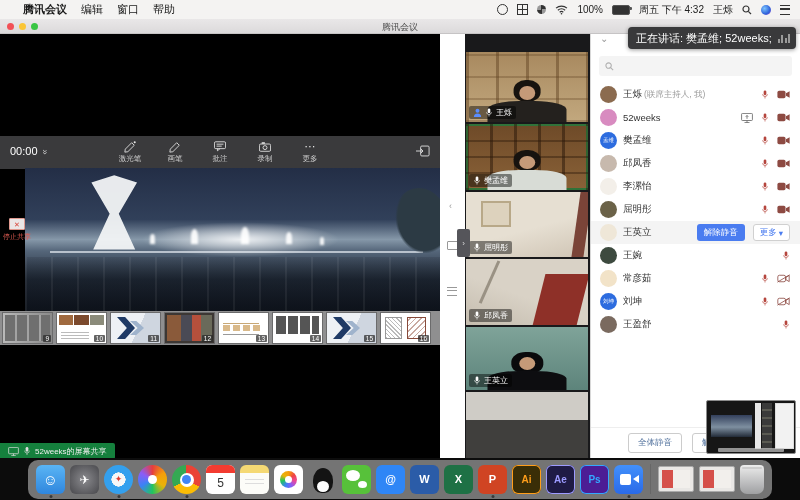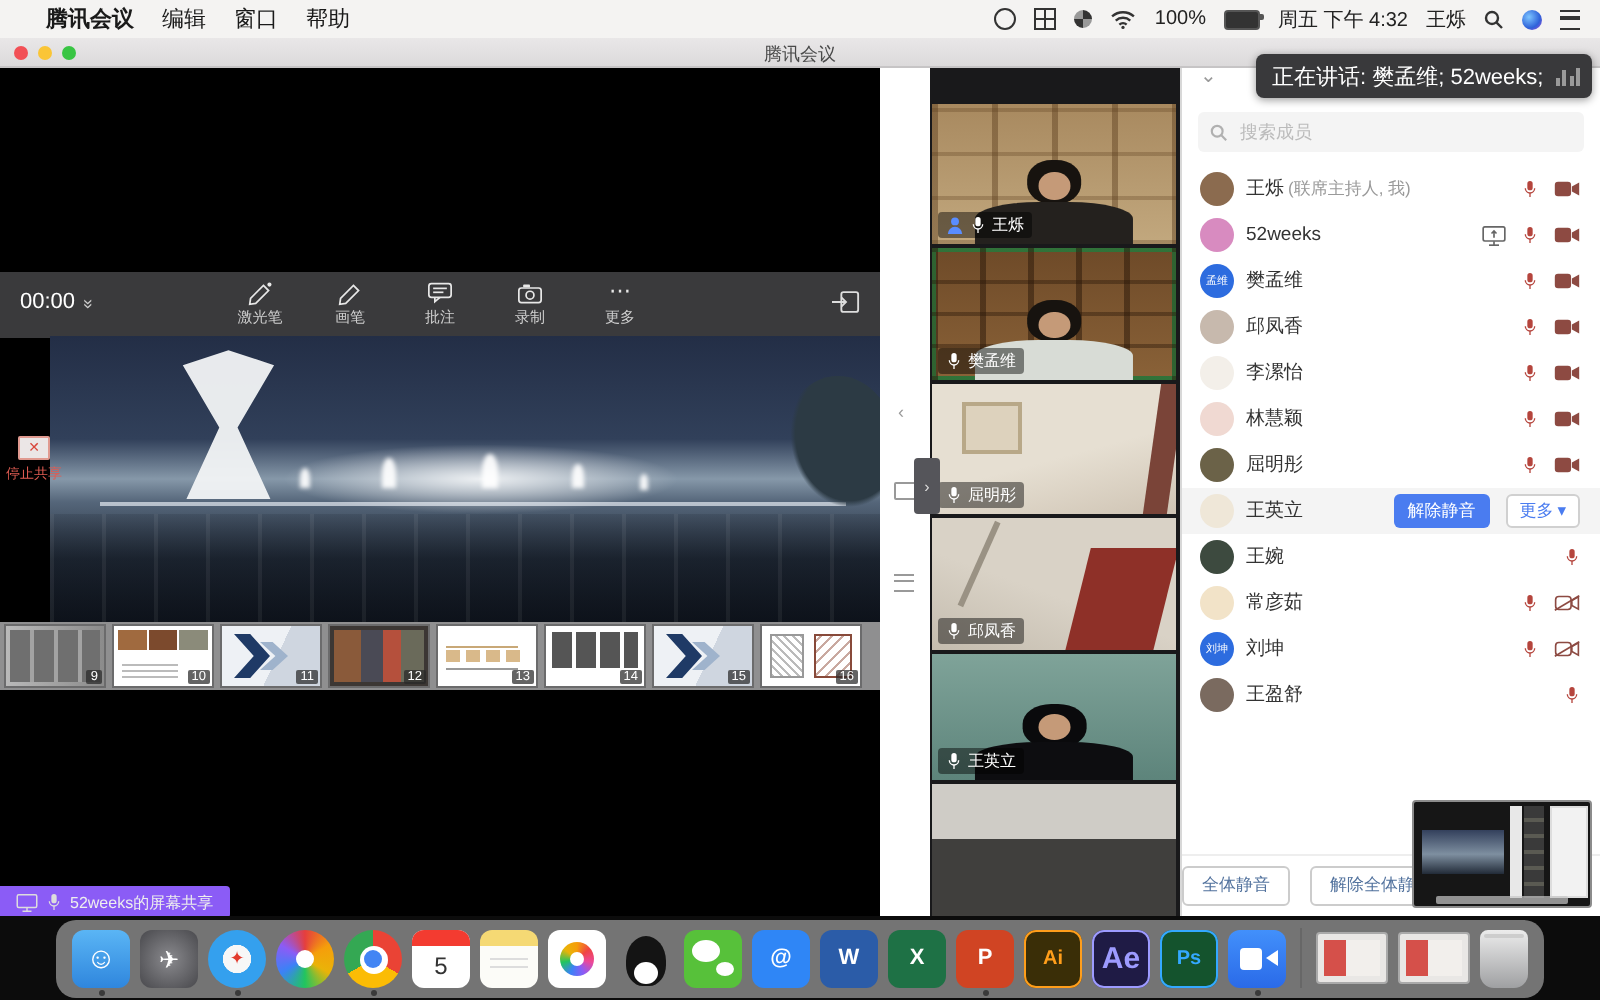--- a/index.html
+++ b/index.html
@@ -95,21 +95,21 @@
     box-shadow:0 -11px 0 #c8a877}
   .t-grid::before{content:"";position:absolute;inset:3px 3px 9px 3px;
     background:repeating-linear-gradient(90deg,#555 0 10px,#fff 10px 12px),
       repeating-linear-gradient(0deg,#777 0 8px,#fff 8px 10px)}
   .t-plan::before{content:"";position:absolute;left:4px;top:4px;width:15px;height:20px;border:1px solid #999;
     background:repeating-linear-gradient(45deg,#bbb 0 1px,transparent 1px 3px)}
   .t-plan::after{content:"";position:absolute;right:4px;top:4px;width:17px;height:20px;border:1px solid #884a3a;
     background:repeating-linear-gradient(-45deg,#c9a9a0 0 1px,transparent 1px 4px)}
 
   
-  .sharelabel{position:absolute;left:0;top:410px;height:16px;background:#8b5cf6;display:flex;align-items:center;
+  .sharelabel{position:absolute;left:0;top:410px;height:16px;background:#15803d;display:flex;align-items:center;
     gap:4px;padding:0 8px;color:#eee;font-size:8px;border-radius:0 2px 2px 0;z-index:6}
   .sl-ic{color:#ddd;display:flex}
 
   
   .whitestrip{position:absolute;left:440px;top:33px;width:25px;height:425px;background:#fff}
   .ws-ch{position:absolute;left:9px;top:168px;color:#999;font-size:9px}
   .ws-sq{position:absolute;left:7px;top:208px;width:9px;height:7px;border:1px solid #999;border-radius:1px}
   .ws-tab{position:absolute;left:17px;top:196px;width:13px;height:28px;background:#55555a;border-radius:2px;
     color:#ddd;font-size:8px;display:flex;align-items:center;justify-content:center;z-index:5}
   .ws-hb{position:absolute;left:7px;top:254px;width:10px;height:7px;border-top:1px solid #999;border-bottom:1px solid #999}
@@ -165,21 +165,21 @@
   .mrole{font-size:8.5px;color:#9a9a9a;margin-left:2px;white-space:nowrap}
   .mright{margin-left:auto;display:flex;align-items:center;gap:8px}
   .iic{display:flex;align-items:center}
   .iic.mic{color:#b5453d}
   .iic.cam{color:#8d4a42}
   .iic.shr{color:#666}
   .btn-unmute{background:#4a7cf0;color:#fff;border:0;font-size:8.5px;padding:2.5px 7px;border-radius:3px;font-family:inherit;white-space:nowrap}
   .btn-more{background:#fff;color:#4a7cf0;border:1px solid #d0d0d0;font-size:8.5px;padding:1.5px 6px;border-radius:3px;
     display:flex;gap:2px;align-items:center;font-family:inherit;white-space:nowrap}
   .pfooter{position:absolute;left:0;right:0;bottom:0;height:30px;border-top:1px solid #eee;display:flex;
-    align-items:center;justify-content:flex-start;gap:10px;background:#fff}
+    align-items:center;justify-content:center;gap:10px;background:#fff}
   .fbtn{background:#fff;border:1px solid #ccc;color:#53739e;font-size:8.5px;padding:3px 9px;border-radius:3px;font-family:inherit;white-space:nowrap}
 
   
   .toast{position:absolute;left:628px;top:27px;width:168px;height:22px;background:#39393b;border-radius:4px;
     display:flex;align-items:center;gap:6px;padding:0 8px;box-sizing:border-box;z-index:60;box-shadow:0 1px 4px rgba(0,0,0,.4)}
   .ttxt{color:#fff;font-size:11px;white-space:nowrap}
   .wave{display:flex;gap:1.5px;align-items:flex-end;margin-left:auto}
   .wave i{width:2px;background:#9a9a9a;display:block}
 
   
@@ -222,22 +222,22 @@
   .dk-qq::after{content:"";position:absolute;bottom:2px;left:50%;transform:translateX(-50%);width:12px;height:11px;
     background:#fff;border-radius:50%}
   .dk-wechat{background:#57c13a}
   .dk-wechat::before{content:"";position:absolute;left:4px;top:5px;width:14px;height:11px;background:#fff;border-radius:50%}
   .dk-wechat::after{content:"";position:absolute;right:4px;bottom:6px;width:9px;height:7px;background:#fefefe;border-radius:50%}
   .dk-docs{background:#2f86f6}
   .dk-word{background:#2b5ca8}
   .dk-excel{background:#1e7145}
   .dk-ppt{background:#d04423}
   .dk-ai{background:#3a2e07;box-shadow:inset 0 0 0 1px #ff9e1b}.dk-ai .g{color:#ff9e1b;font-size:10px}
-  .dk-ae{background:#1f1b45;box-shadow:inset 0 0 0 1px #9d9bff}.dk-ae .g{color:#9d9bff;font-size:15px}
-  .dk-ps{background:#14532d;box-shadow:inset 0 0 0 1px #34a8ff}.dk-ps .g{color:#34a8ff;font-size:10px}
+  .dk-ae{background:#1f1b45;box-shadow:inset 0 0 0 1px #9d9bff}.dk-ae .g{color:#9d9bff;font-size:10px}
+  .dk-ps{background:#4c1d95;box-shadow:inset 0 0 0 1px #34a8ff}.dk-ps .g{color:#34a8ff;font-size:10px}
   .dk-meeting{background:linear-gradient(180deg,#4290fb,#2a6ae8)}
   .dk-meeting::before{content:"";position:absolute;left:6px;top:9px;width:11px;height:11px;background:#fff;border-radius:2px}
   .dk-meeting::after{content:"";position:absolute;right:4px;top:10px;width:0;height:0;
     border-right:6px solid #fff;border-top:4.5px solid transparent;border-bottom:4.5px solid transparent}
   .dk-div{width:1px;height:30px;background:rgba(90,90,90,.5);margin:0 2px;align-self:center;border-radius:0}
   .dk-thumb{width:34px;height:24px;background:#e9e7e5;border:1px solid #aaa;border-radius:2px;align-self:center}
   .dk-thumb::before{content:"";position:absolute;inset:3px;background:linear-gradient(90deg,#d5504a 0 40%,#f2efec 40%)}
   .dk-trash{background:linear-gradient(180deg,#ececec,#9fa0a2);width:24px;border-radius:4px 4px 7px 7px}
   .dk-trash::before{content:"";position:absolute;top:2px;left:2px;right:2px;height:2px;background:#cdcdcd;border-radius:1px}
 </style>
@@ -505,21 +505,20 @@
   <div class="panel">
     <span class="p-ch">⌄</span>
     <span class="p-title">管理成员(17人)</span>
     <div class="search">
       <span class="sic">
           <svg viewBox="0 0 10 10" width="9" height="9">
             <circle cx="4" cy="4" r="3" fill="none" stroke="currentColor" stroke-width="1.2"></circle>
             <line x1="6.3" y1="6.3" x2="9" y2="9" stroke="currentColor" stroke-width="1.2"></line>
           </svg>
         </span>
-      <input type="text" placeholder="搜索成员" style="">
     </div>
     <div class="mlist" id="mlist">
         <div class="mrow">
           <span class="av" style="background: rgb(139, 107, 79);"></span>
           <span class="mname">王烁</span>
           <span class="mrole">(联席主持人, 我)</span>
           <span class="mright">
             <span class="iic mic">
               <svg viewBox="0 0 12 14" width="8" height="11">
                 <rect x="4" y="1" width="4" height="7" rx="2" fill="currentColor"></rect>
@@ -598,39 +597,20 @@
               <svg viewBox="0 0 16 10" width="13" height="9">
                 <rect x="0.5" y="0.5" width="10" height="9" rx="2" fill="currentColor"></rect>
                 <path d="M11 3.5 15.5 1v8L11 6.5z" fill="currentColor"></path>
               </svg>
             </span>
           </span>
         </div>
         <div class="mrow">
           <span class="av" style="background: rgb(243, 239, 233);"></span>
           <span class="mname">李漯怡</span>
-          <span class="mright">
-            <span class="iic mic">
-              <svg viewBox="0 0 12 14" width="8" height="11">
-                <rect x="4" y="1" width="4" height="7" rx="2" fill="currentColor"></rect>
-                <path d="M2.5 6.5a3.5 3.5 0 0 0 7 0" fill="none" stroke="currentColor"></path>
-                <line x1="6" y1="10" x2="6" y2="13" stroke="currentColor"></line>
-              </svg>
-            </span>
-            <span class="iic cam">
-              <svg viewBox="0 0 16 10" width="13" height="9">
-                <rect x="0.5" y="0.5" width="10" height="9" rx="2" fill="currentColor"></rect>
-                <path d="M11 3.5 15.5 1v8L11 6.5z" fill="currentColor"></path>
-              </svg>
-            </span>
-          </span>
-        </div>
-        <div class="mrow">
-          <span class="av" style="background: rgb(240, 217, 210);"></span>
-          <span class="mname">林慧颖</span>
           <span class="mright">
             <span class="iic mic">
               <svg viewBox="0 0 12 14" width="8" height="11">
                 <rect x="4" y="1" width="4" height="7" rx="2" fill="currentColor"></rect>
                 <path d="M2.5 6.5a3.5 3.5 0 0 0 7 0" fill="none" stroke="currentColor"></path>
                 <line x1="6" y1="10" x2="6" y2="13" stroke="currentColor"></line>
               </svg>
             </span>
             <span class="iic cam">
               <svg viewBox="0 0 16 10" width="13" height="9">

